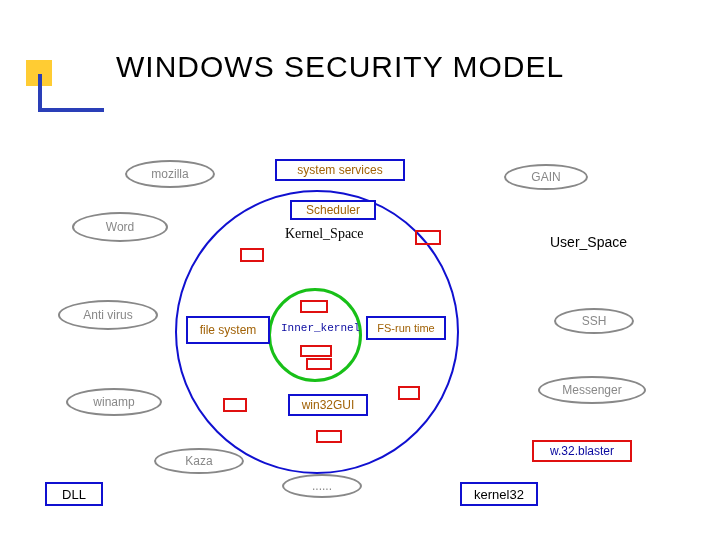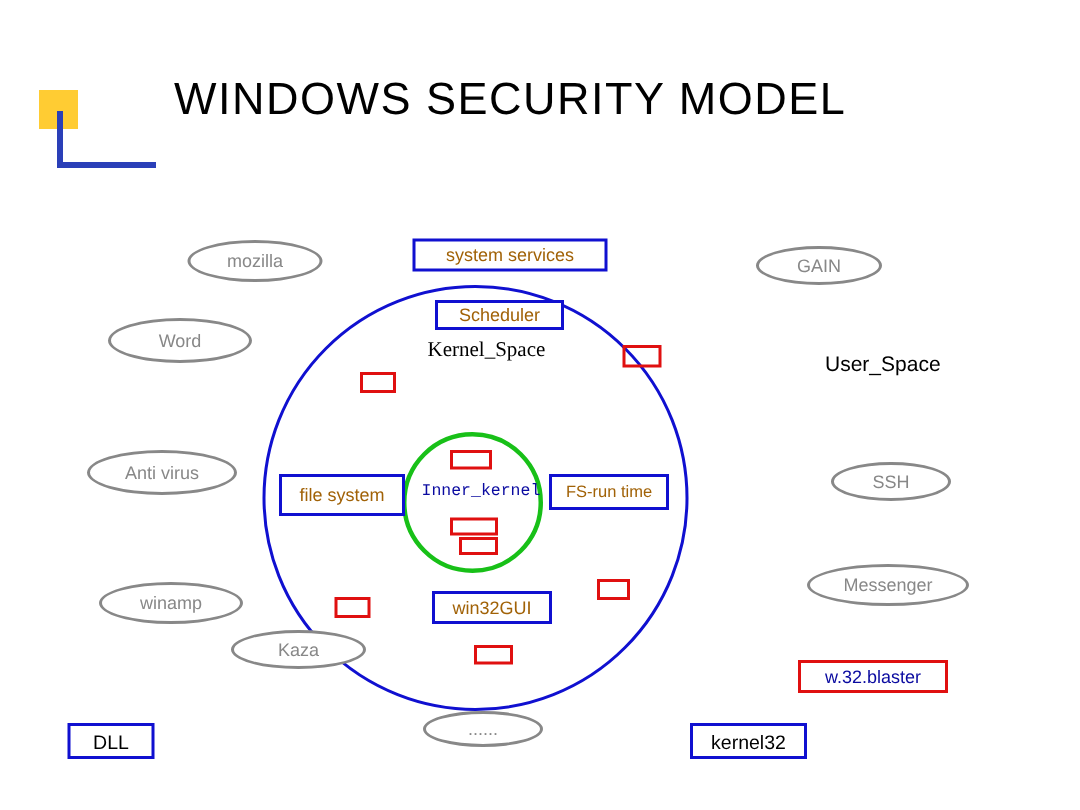--- a/index.html
+++ b/index.html
@@ -144,20 +144,20 @@
   <div class="rect-small-red" style="position:absolute; left:300px; top:345px; width:28px; height:8px;"></div>
   <div class="rect-small-red" style="position:absolute; left:306px; top:358px; width:22px; height:8px;"></div>
   <div class="rect-small-red" style="position:absolute; left:223px; top:398px; width:20px; height:10px;"></div>
   <div class="rect-small-red" style="position:absolute; left:398px; top:386px; width:18px; height:10px;"></div>
   <div class="rect-small-red" style="position:absolute; left:316px; top:430px; width:22px; height:9px;"></div>
 
   <div class="box ellipse" style="left:125px; top:160px; width:90px; height:28px;">mozilla</div>
   <div class="box ellipse" style="left:72px; top:212px; width:96px; height:30px;">Word</div>
   <div class="box ellipse" style="left:58px; top:300px; width:100px; height:30px;">Anti virus</div>
   <div class="box ellipse" style="left:66px; top:388px; width:96px; height:28px;">winamp</div>
-  <div class="box ellipse" style="left:154px; top:420px; width:90px; height:26px;">Kaza</div>
+  <div class="box ellipse" style="left:154px; top:448px; width:90px; height:26px;">Kaza</div>
   <div class="box ellipse" style="left:282px; top:474px; width:80px; height:24px;">......</div>
 
   <div class="box ellipse" style="left:504px; top:164px; width:84px; height:26px;">GAIN</div>
   <div class="box ellipse" style="left:554px; top:308px; width:80px; height:26px;">SSH</div>
   <div class="box ellipse" style="left:538px; top:376px; width:108px; height:28px;">Messenger</div>
 
 </div>
 
 </body></html>

